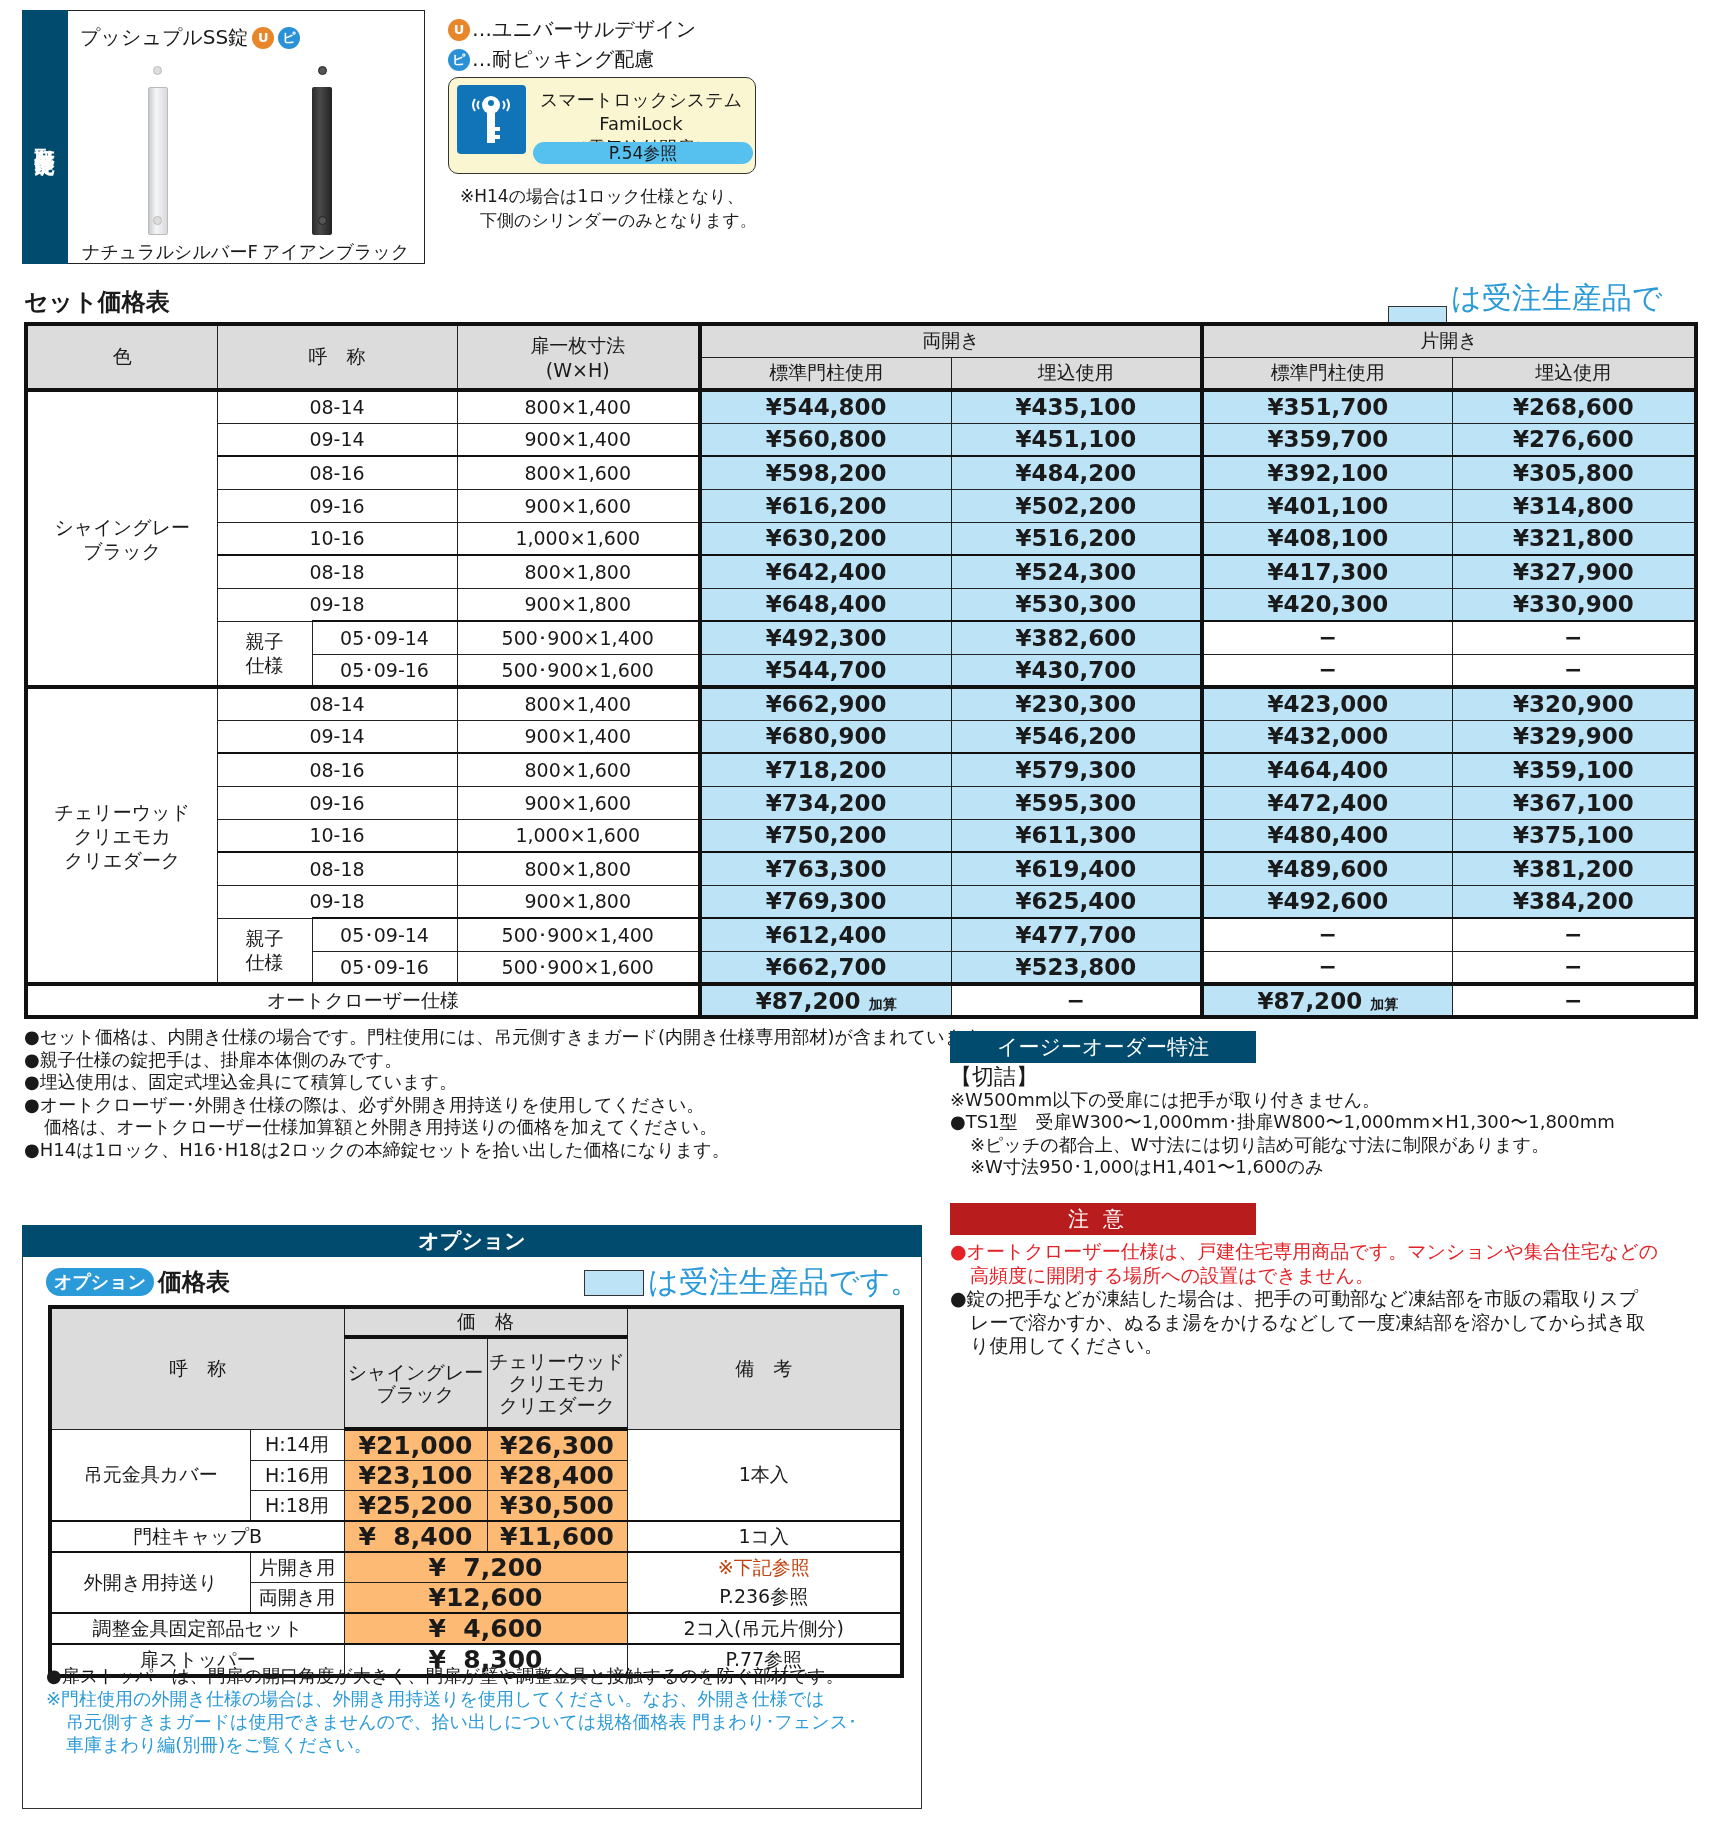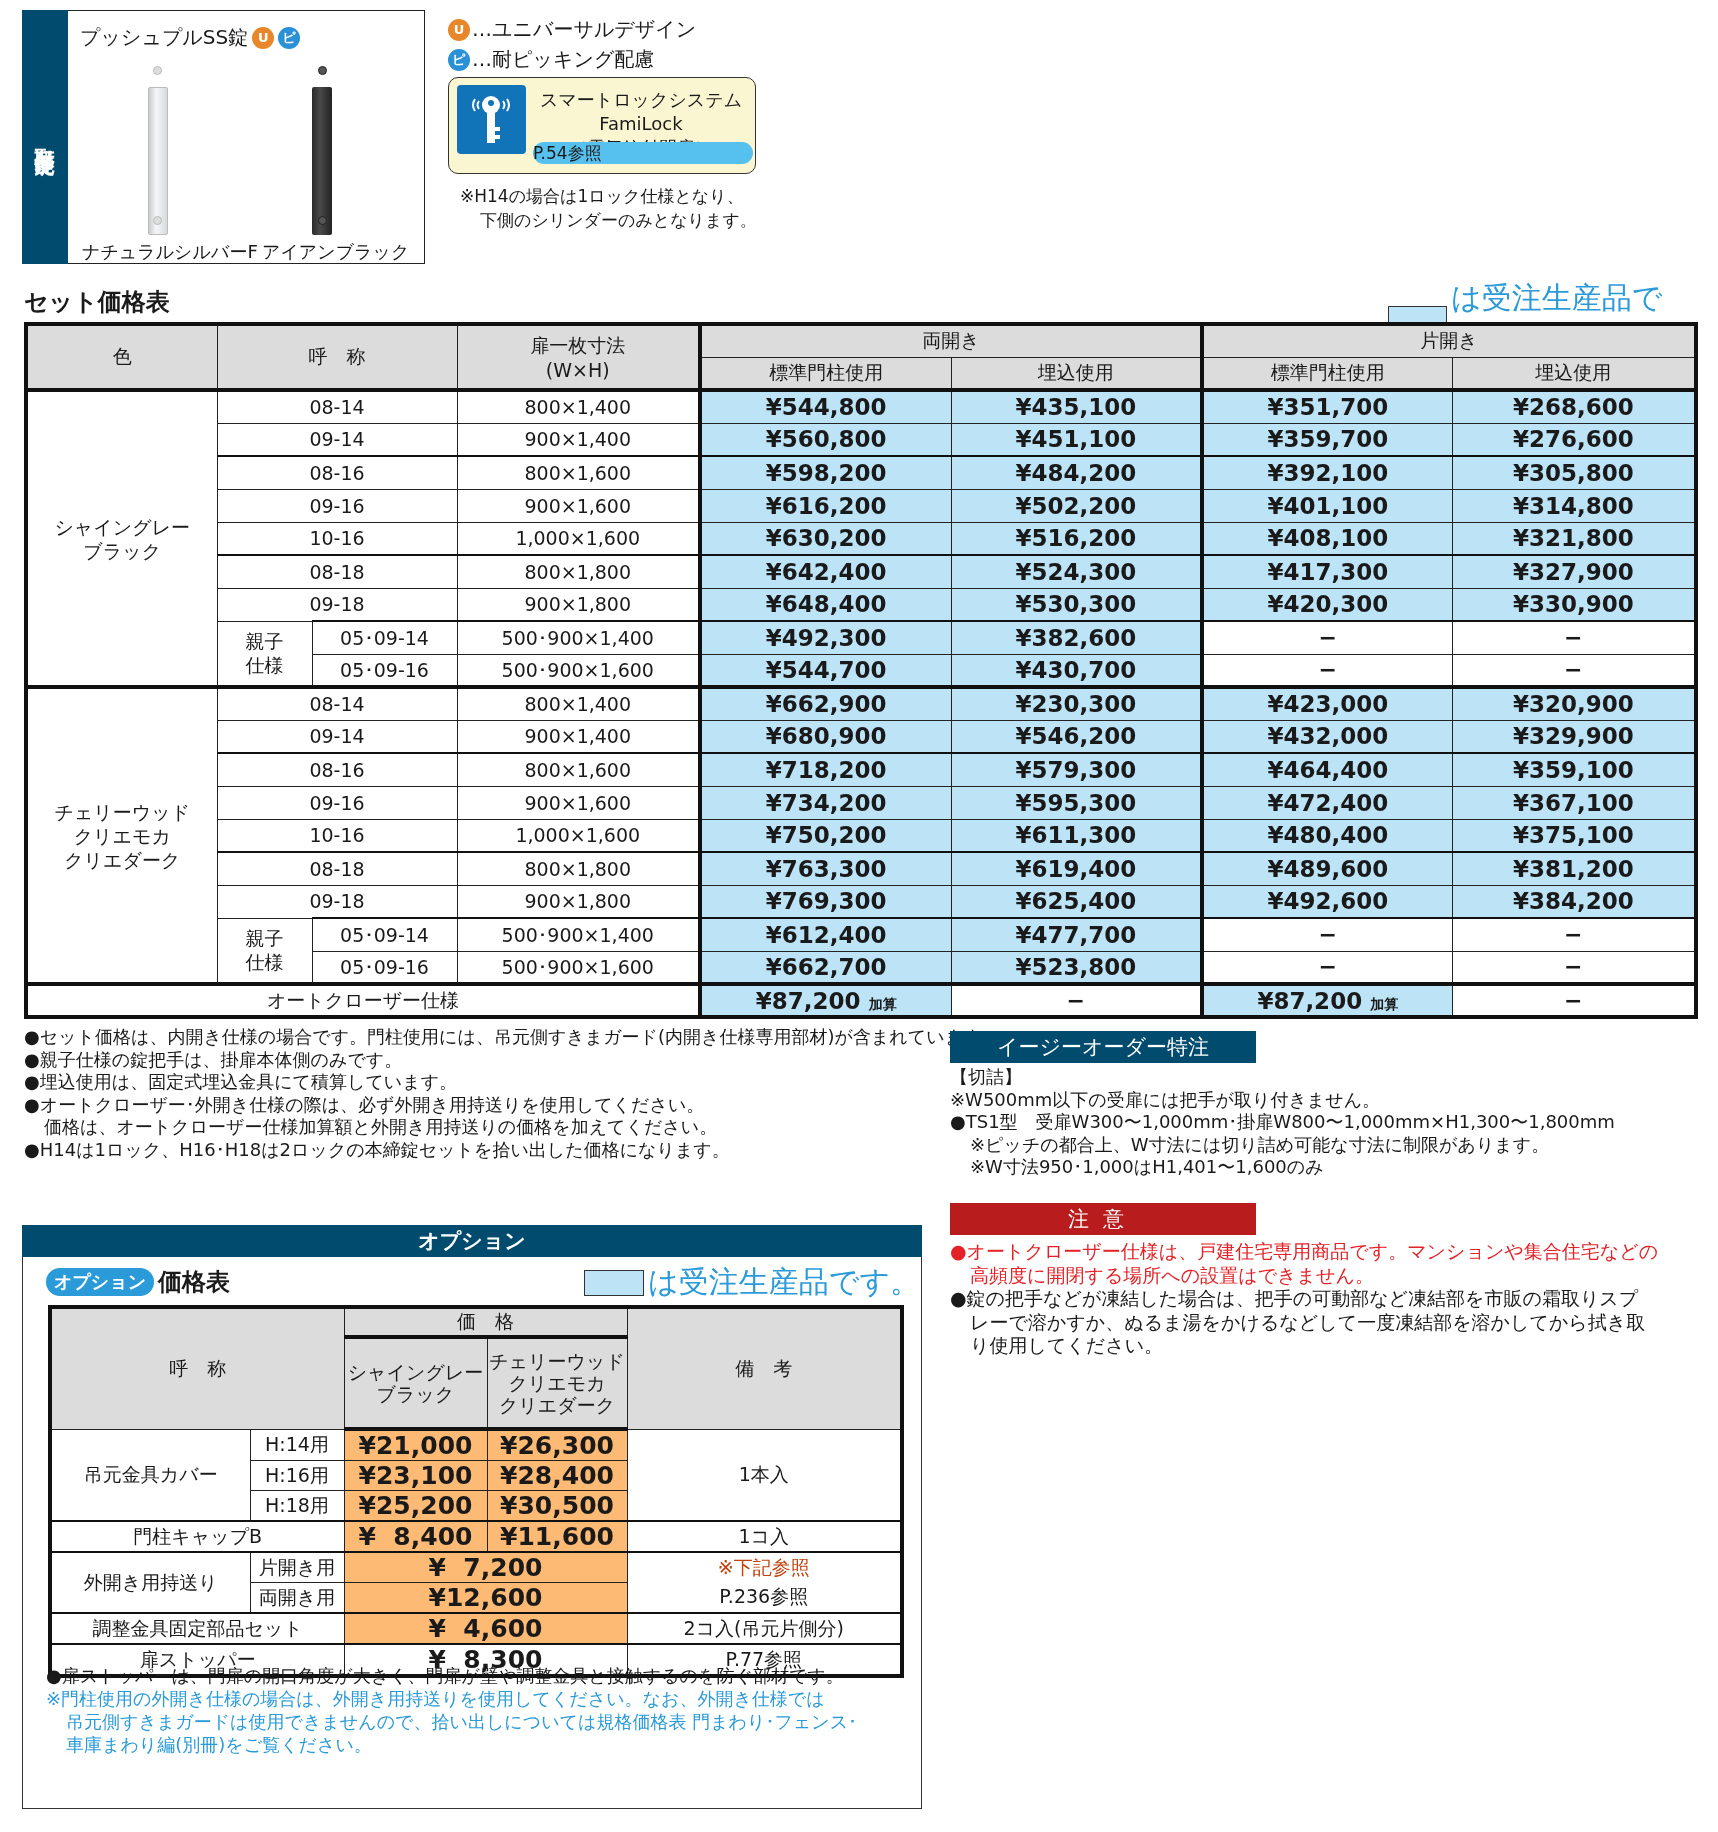--- a/index.html
+++ b/index.html
@@ -20,21 +20,21 @@
   .handle.black { left: 312px; top: 87px; background: linear-gradient(90deg,#2a2a2a,#4a4a4a 40%,#222); }
   .screw { width: 9px; height: 9px; border-radius: 50%; }
   .screw.s { background: #ddd; border: 1px solid #bbb; }
   .screw.b { background: #555; border: 1px solid #222; }
   .handle-label { top: 240px; font-size: 18px; }
 
   .legend-line { left: 448px; font-size: 20px; display: flex; align-items: center; gap: 2px; }
   .famibox { left: 448px; top: 77px; width: 308px; height: 97px; background: #fbf6d2; border: 1.5px solid #333; border-radius: 10px; }
   .fami-icon { left: 8px; top: 7px; width: 69px; height: 69px; background: #1274b8; border-radius: 4px; }
   .fami-text { left: 82px; top: 10px; width: 220px; text-align: center; font-size: 18px; line-height: 24px; }
-  .fami-ref { left: 84px; top: 64px; width: 220px; height: 22px; background: #56c1ef; border-radius: 11px; text-align: left; font-size: 17px; line-height: 22px; }
+  .fami-ref { left: 84px; top: 64px; width: 220px; height: 22px; background: #56c1ef; border-radius: 11px; text-align: center; font-size: 17px; line-height: 22px; }
   .note-h14 { left: 460px; top: 184px; font-size: 17px; line-height: 24px; }
 
   
   .sec-title { font-size: 24px; font-weight: bold; }
   .made-to-order { display: flex; align-items: center; gap: 4px; color: #2a9ad8; font-size: 30px; }
   .made-to-order .swatch { width: 60px; height: 26px; background: #bde3f7; border: 1.5px solid #333; }
 
   
   table { border-collapse: collapse; table-layout: fixed; }
   .main-table { left: 24px; top: 322px; width: 1670px; border: 4px solid #111; }
@@ -48,21 +48,21 @@
   .main-table .add { font-size: 14px; font-weight: bold; }
 
   
   .notes { left: 24px; top: 1026px; font-size: 18px; line-height: 22.5px; }
   .notes .indent { padding-left: 20px; }
 
   
   .easy-head { left: 950px; top: 1031px; width: 306px; height: 32px; background: #004b6e; color: #fff; font-size: 21px; text-align: center; line-height: 32px; }
   .easy-body { left: 950px; top: 1066px; font-size: 18px; line-height: 22.5px; }
   .easy-body .indent { padding-left: 20px; }
-  .easy-body .big { font-size: 18px; font-family: Liberation Serif, serif; }
+  .easy-body .big { font-size: 22px; font-family: Liberation Serif, serif; }
   .caution-head { left: 950px; top: 1203px; width: 306px; height: 32px; background: #b91c1c; color: #fff; font-size: 21px; text-align: center; line-height: 32px; letter-spacing: 14px; }
   .caution-body { left: 950px; top: 1240px; width: 752px; font-size: 19px; line-height: 23.5px; }
   .red { color: #e32126; }
   .indent-c { padding-left: 20px; }
 
   
   .opt-frame { left: 22px; top: 1225px; width: 900px; height: 584px; border: 1.5px solid #333; }
   .opt-head { left: 22px; top: 1225px; width: 900px; height: 32px; background: #004b6e; color: #fff; font-size: 21px; font-weight: bold; text-align: center; line-height: 32px; }
   .opt-title { left: 46px; top: 1266px; display: flex; align-items: center; gap: 4px; }
   .opt-pill { background: #2a9ad8; color: #fff; font-size: 18px; border-radius: 14px; padding: 2px 8px; font-weight: bold; }

